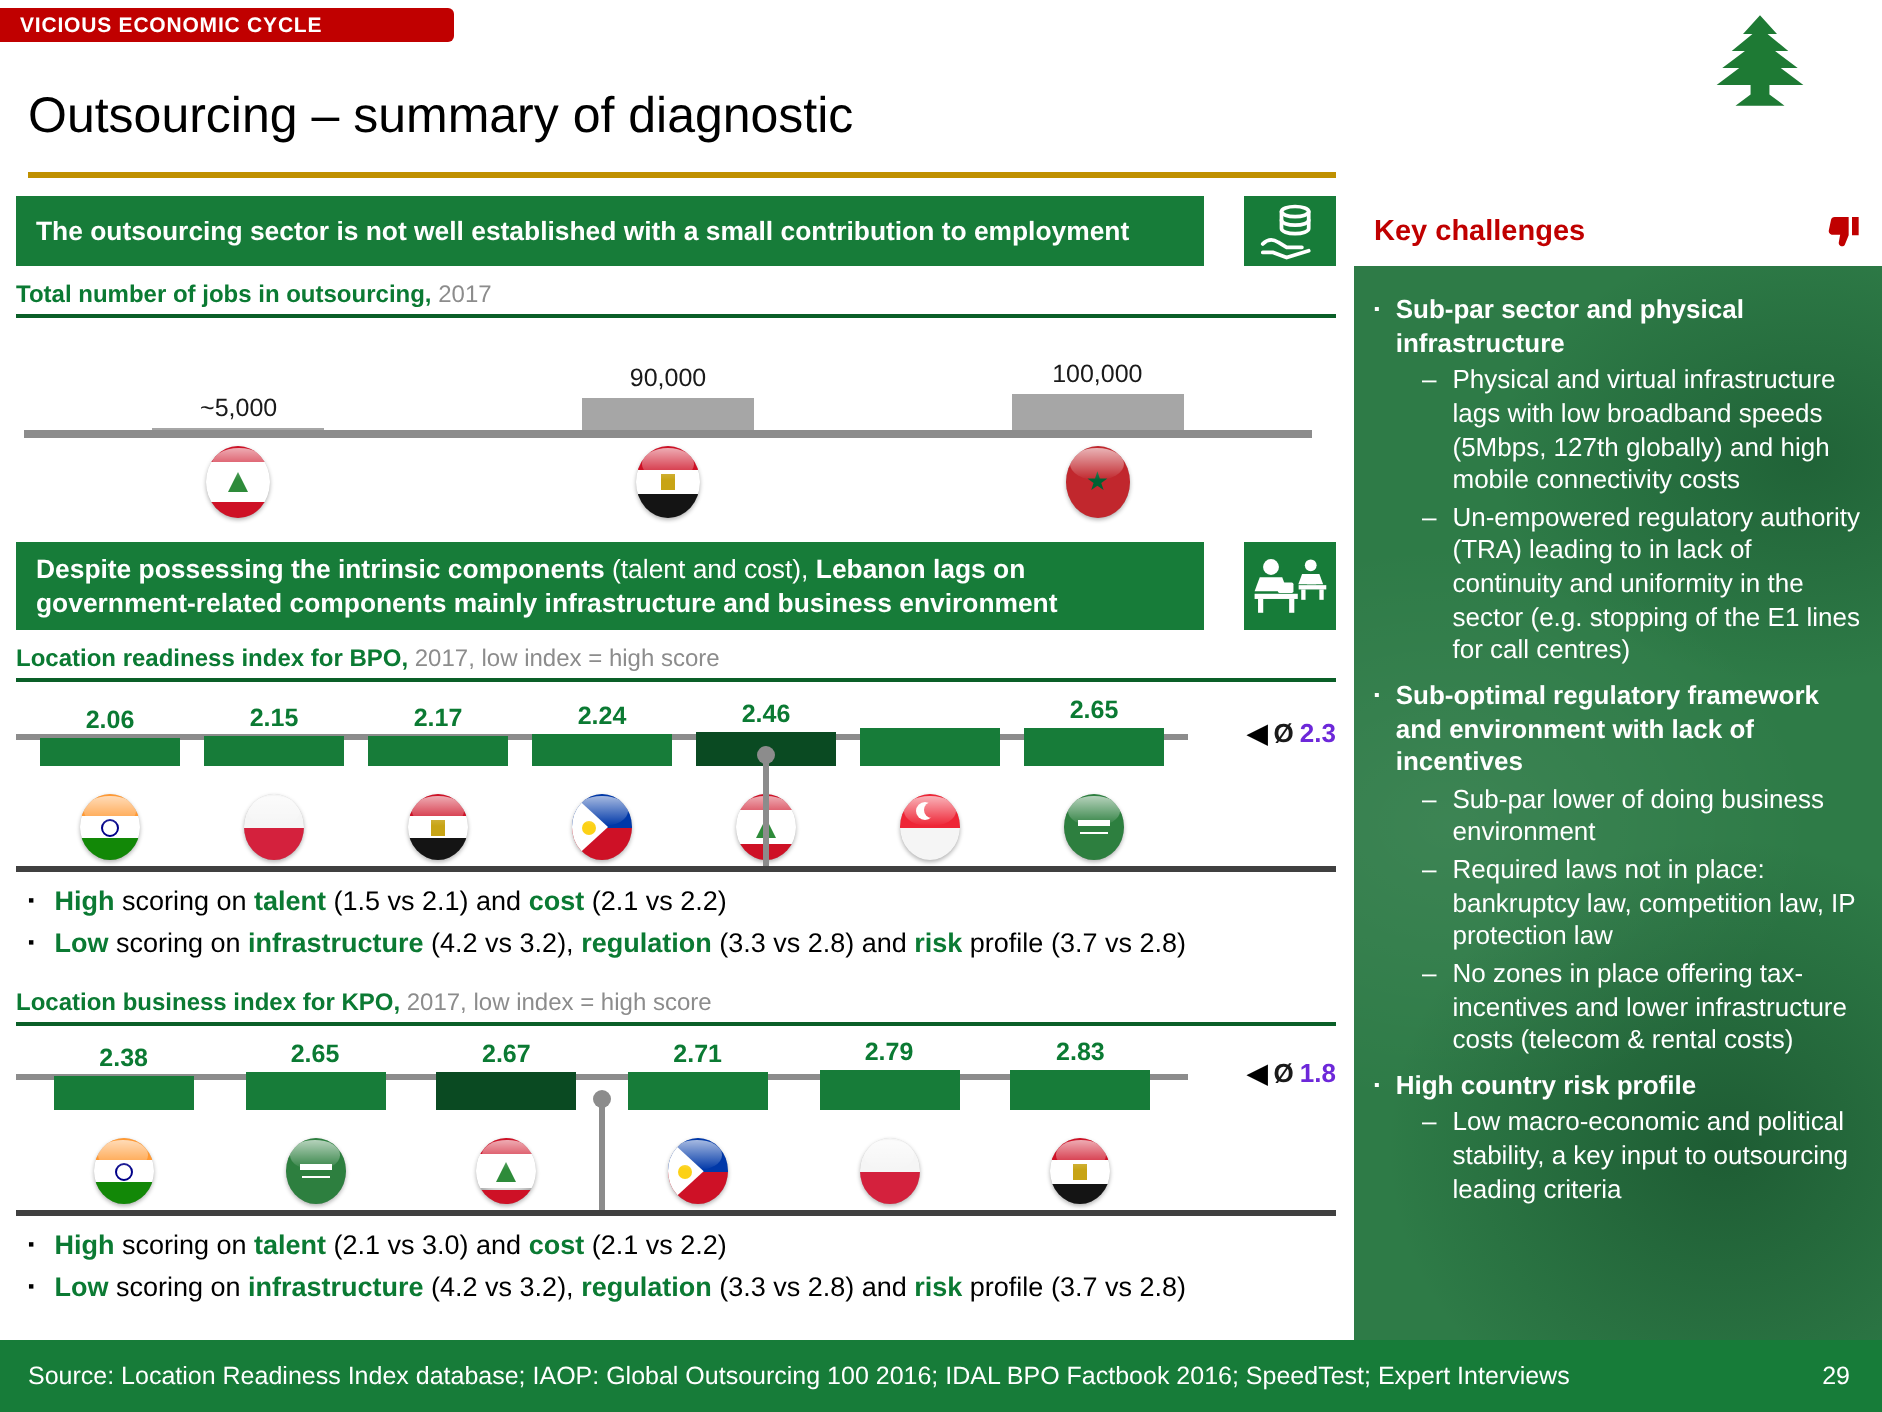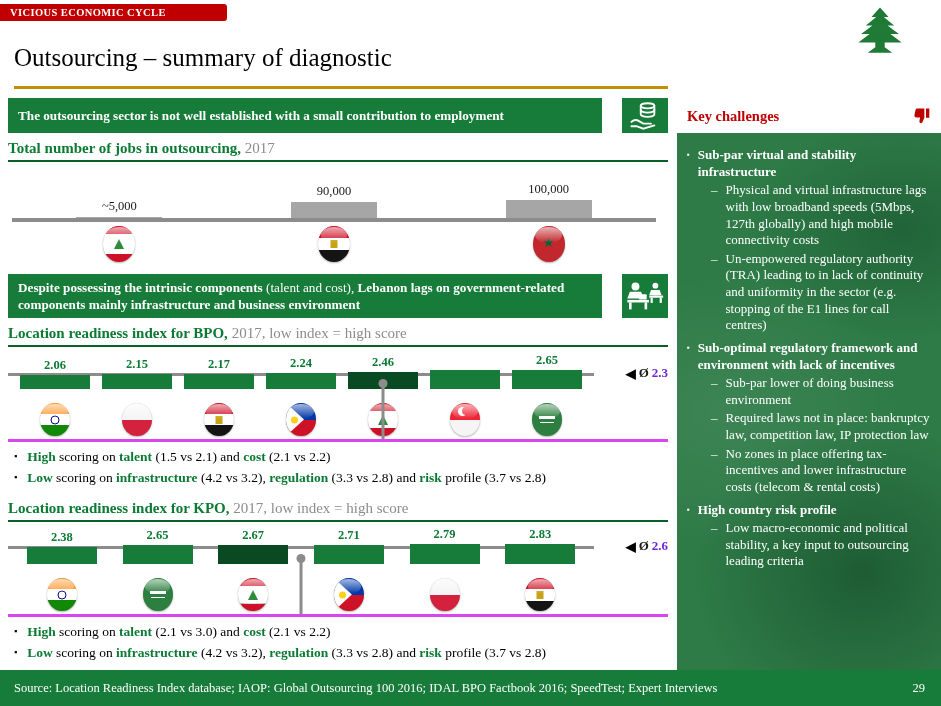--- a/index.html
+++ b/index.html
@@ -1,45 +1,45 @@
 <!DOCTYPE html>
 <html><head>
 <meta charset="utf-8">
 <style>
   html,body{margin:0;padding:0;background:#fff;}
   .slide{position:relative;width:941px;height:706px;background:#fff;overflow:hidden;
-         font-family:Liberation Serif, serif;-webkit-font-smoothing:antialiased;}
+         font-family:Liberation Sans, sans-serif;-webkit-font-smoothing:antialiased;}
   
   .tag{position:absolute;left:0;top:4px;width:227px;height:17px;background:#C00000;color:#fff;
        font-size:10.5px;font-weight:700;letter-spacing:.4px;display:flex;align-items:center;
        padding-left:10px;box-sizing:border-box;border-radius:0 3px 3px 0;}
   .cedar{position:absolute;right:28px;top:5px;}
   .title{position:absolute;left:14px;top:44px;margin:0;font-size:25px;font-weight:400;color:#000;}
   .gold-rule{position:absolute;left:14px;top:86px;width:654px;height:3px;background:#BF9000;}
   
   .main{position:absolute;left:8px;top:98px;width:660px;}
   .banner{display:flex;gap:20px;height:35px;}
   .banner.b2{height:44px;margin-top:8px;}
   .banner-main{flex:1;background:#177C39;color:#fff;font-size:13.2px;font-weight:700;
                display:flex;align-items:center;padding:2px 10px;line-height:1.3;}
   .banner-main .bn-r{font-weight:400;}
   .banner-icon{width:46px;background:#177C39;display:flex;align-items:center;justify-content:center;}
-  .chart-title{margin-top:7px;border-bottom:2.5px solid #0A5F28;padding-bottom:3px;font-size:15px;}
+  .chart-title{margin-top:7px;border-bottom:2.5px solid #0A5F28;padding-bottom:3px;font-size:12px;}
   .ct-b{color:#0B7A33;font-weight:700;}
   .ct-n{color:#8C8C8C;}
   
   .jchart{position:relative;height:104px;}
   .jbase{position:absolute;left:4px;right:12px;top:56px;height:4px;background:#8C8C8C;}
   .jcols{position:absolute;left:4px;right:12px;top:0;bottom:0;display:flex;}
   .jcol{flex:1;position:relative;}
   .jbar{position:absolute;left:50%;transform:translateX(-50%);width:86px;bottom:48px;background:#A6A6A6;}
   .jlabel{position:absolute;left:0;right:0;text-align:center;font-size:12.5px;color:#1a1a1a;}
   .jflag{position:absolute;top:64px;left:50%;transform:translateX(-50%);}
   
-  .ichart{position:relative;height:88px;border-bottom:3px solid #d946ef;margin-top:4px;}
+  .ichart{position:relative;height:88px;border-bottom:3px solid #404040;margin-top:4px;}
   .icols{position:absolute;left:6px;right:80px;top:0;bottom:0;display:flex;}
   .icol{flex:1;position:relative;}
   .ibar{position:absolute;left:50%;transform:translateX(-50%);width:70px;bottom:50px;background:#177C39;}
   .ibar.hl-bar{background:#0A4A22;}
   .ilabel{position:absolute;left:-8px;right:-8px;text-align:center;font-weight:700;font-size:12.5px;color:#0B7A33;}
   .iflag{position:absolute;top:52px;left:50%;transform:translateX(-50%);}
   .avg-line{position:absolute;left:0;right:74px;height:2.5px;background:#8C8C8C;}
   .avg-marker{position:absolute;right:0;display:flex;align-items:center;gap:3px;font-size:13px;font-weight:700;}
   .avg-tri{color:#000;font-size:13px;line-height:1;}
   .avg-pre{color:#1a1a1a;}
@@ -283,21 +283,21 @@
           <span class="blt">▪</span>
           <span><span class="hl">High</span><span> scoring on </span><span class="hl">talent</span><span> (1.5 vs 2.1) and </span><span class="hl">cost</span><span> (2.1 vs 2.2)</span></span>
         </li>
         <li>
           <span class="blt">▪</span>
           <span><span class="hl">Low</span><span> scoring on </span><span class="hl">infrastructure</span><span> (4.2 vs 3.2), </span><span class="hl">regulation</span><span> (3.3 vs 2.8) and </span><span class="hl">risk</span><span> profile (3.7 vs 2.8)</span></span>
         </li>
       </ul>
 
     <div class="chart-title t3">
-      <span class="ct-b">Location readiness index for KPO,</span><span class="ct-n"> 2017, low index = high score</span>
+      <span class="ct-b">Location business index for KPO,</span><span class="ct-n"> 2017, low index = high score</span>
     </div>
 
     <div class="ichart" id="kpo-chart">
         <div class="avg-line" style="top: 20px;"></div>
         <div class="icols">
           <div class="icol">
             <div class="ilabel" style="bottom: 69px;">2.38</div>
             <div class="ibar" style="height: 17px;"></div>
             <span class="flag flag-sm f-india iflag">
               <span class="s s1"></span>
@@ -355,21 +355,21 @@
               <span class="s s3"></span>
               <span class="gloss"></span>
             </span>
           </div>
         </div>
         <div class="cl-v" style="left: 293px;"></div>
         <div class="cl-dot" style="left: 293px; top: 28px;"></div>
         <div class="avg-marker" style="top: 12px;">
           <span class="avg-tri">◀</span>
           <span class="avg-pre">Ø </span>
-          <span class="avg-val">2.6</span>
+          <span class="avg-val">1.8</span>
         </div>
       </div>
     <ul class="bullets" id="kpo-bullets">
         <li>
           <span class="blt">▪</span>
           <span><span class="hl">High</span><span> scoring on </span><span class="hl">talent</span><span> (2.1 vs 3.0) and </span><span class="hl">cost</span><span> (2.1 vs 2.2)</span></span>
         </li>
         <li>
           <span class="blt">▪</span>
           <span><span class="hl">Low</span><span> scoring on </span><span class="hl">infrastructure</span><span> (4.2 vs 3.2), </span><span class="hl">regulation</span><span> (3.3 vs 2.8) and </span><span class="hl">risk</span><span> profile (3.7 vs 2.8)</span></span>
@@ -381,21 +381,21 @@
   <aside class="sidebar">
     <div class="sb-header">
       <span class="sb-header-text">Key challenges</span>
       <svg width="20" height="20" viewBox="0 0 24 24" style="transform:rotate(180deg)">
         <path fill="#C00000" d="M2 10h4v11H2zM8 21h8.4c1.1 0 2-.75 2.2-1.8l1.3-6.2c.3-1.4-.8-2.7-2.2-2.7h-4.6l.8-4.3C14.2 4.6 13.2 3.4 12 3.4c-.7 0-1.35.37-1.7 1L8 10z"></path>
       </svg>
     </div>
     <div class="sb-body" id="sb-body">
         <div class="sb-title">
           <span class="sq">▪</span>
-          <span>Sub-par virtual and stability infrastructure</span>
+          <span>Sub-par sector and physical infrastructure</span>
         </div>
         <div class="sb-sub">
           <span class="dash">–</span>
           <span>Physical and virtual infrastructure lags with low broadband speeds (5Mbps, 127th globally) and high mobile connectivity costs</span>
         </div>
         <div class="sb-sub">
           <span class="dash">–</span>
           <span>Un-empowered regulatory authority (TRA) leading to in lack of continuity and uniformity in the sector (e.g. stopping of the E1 lines for call centres)</span>
         </div>
         <div class="sb-title">

